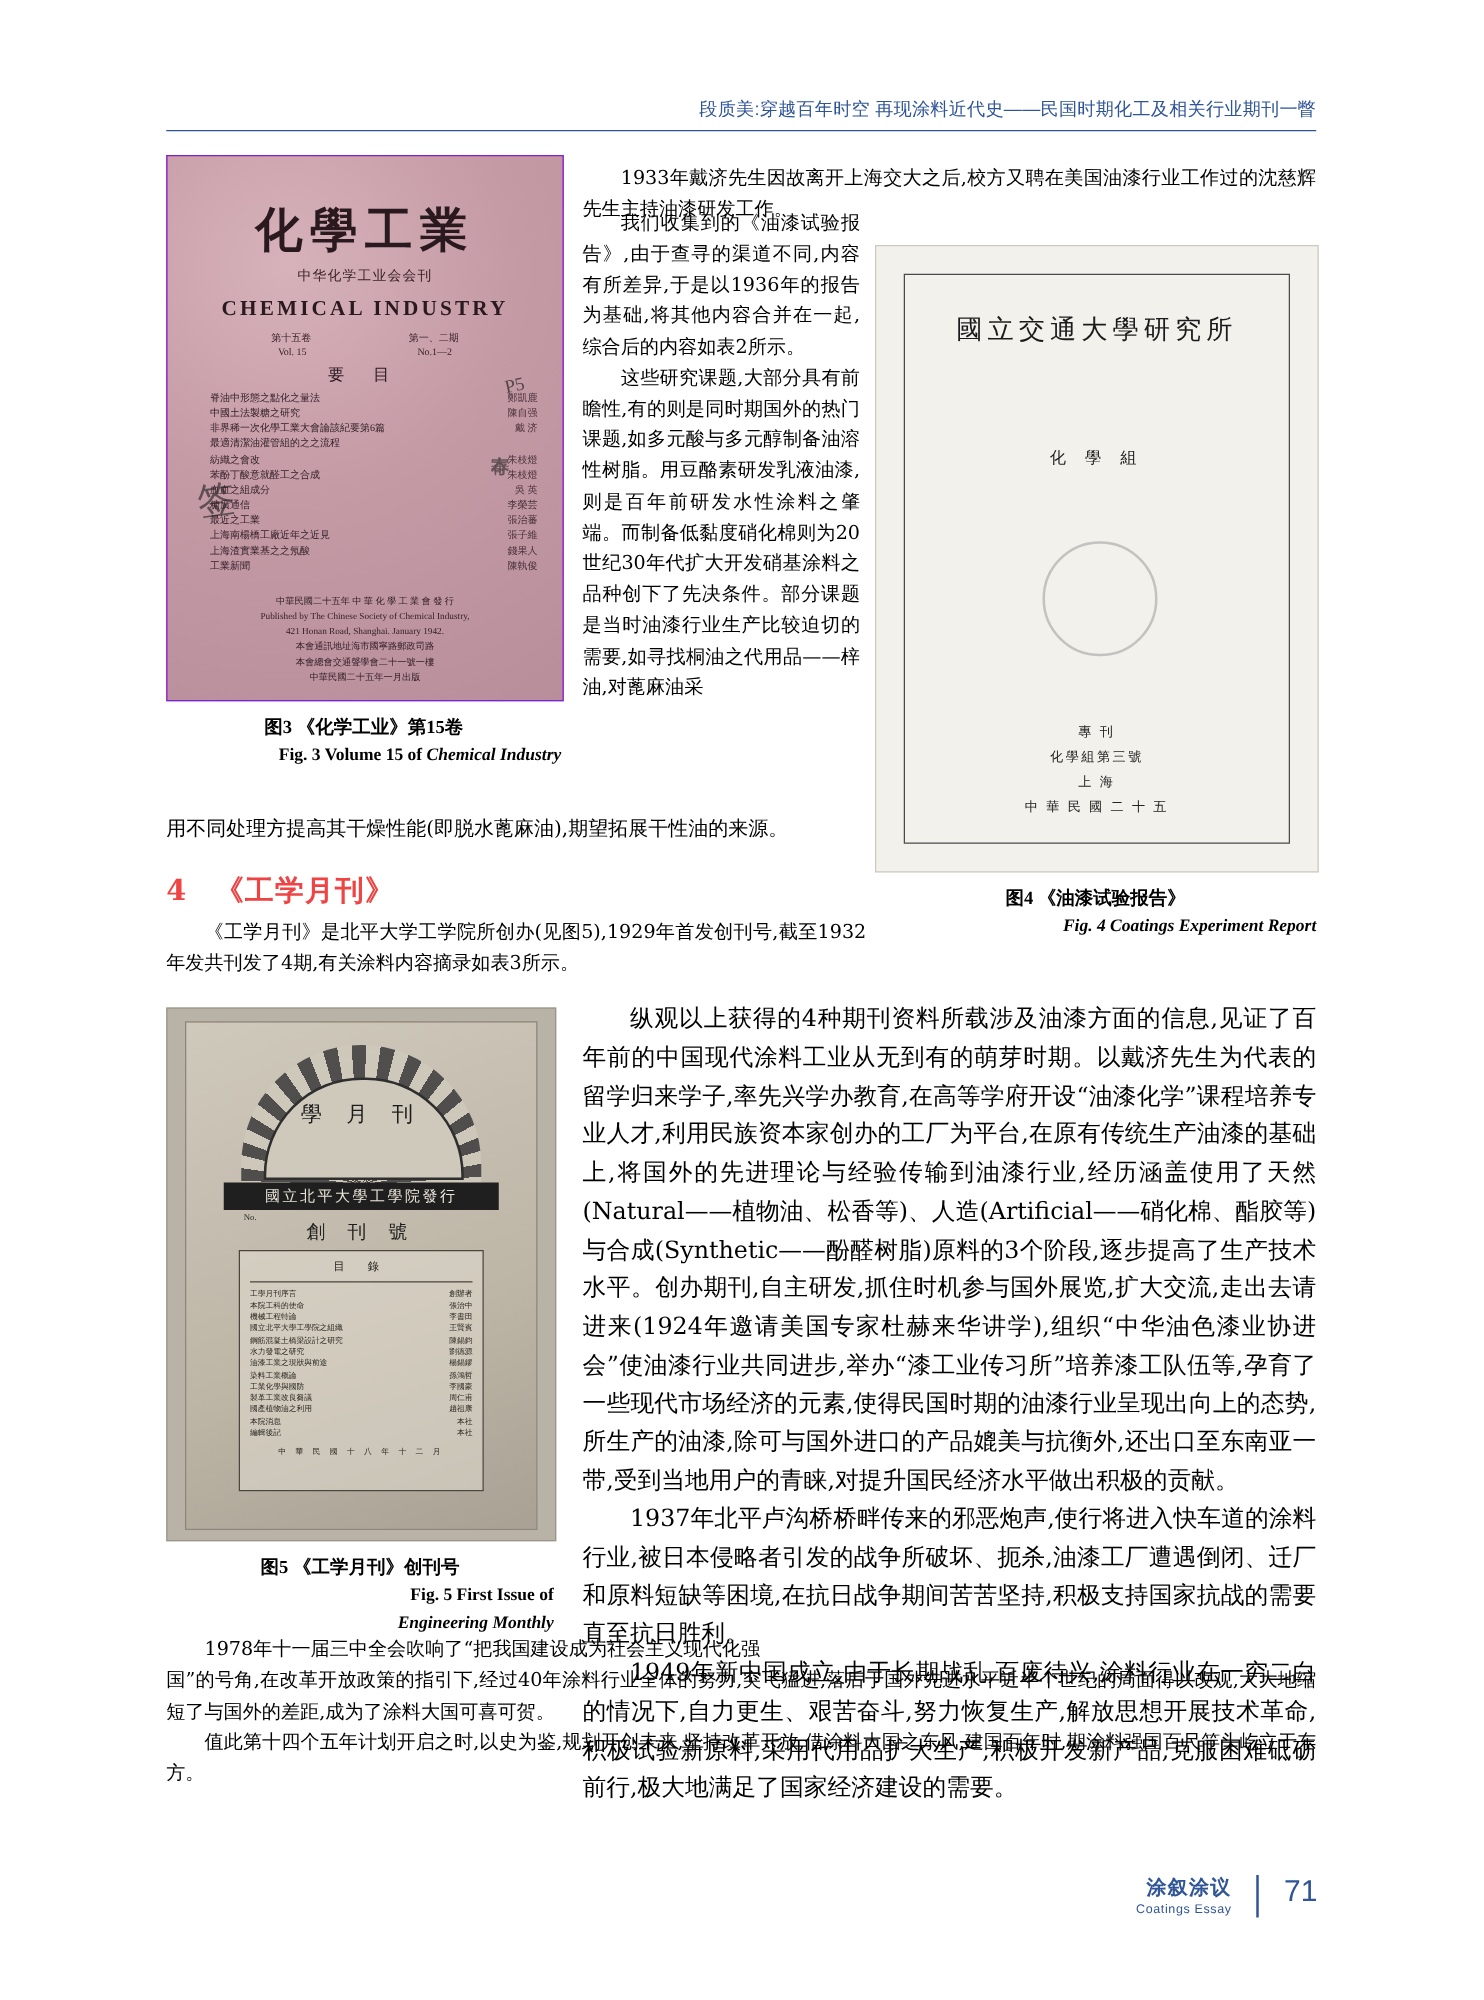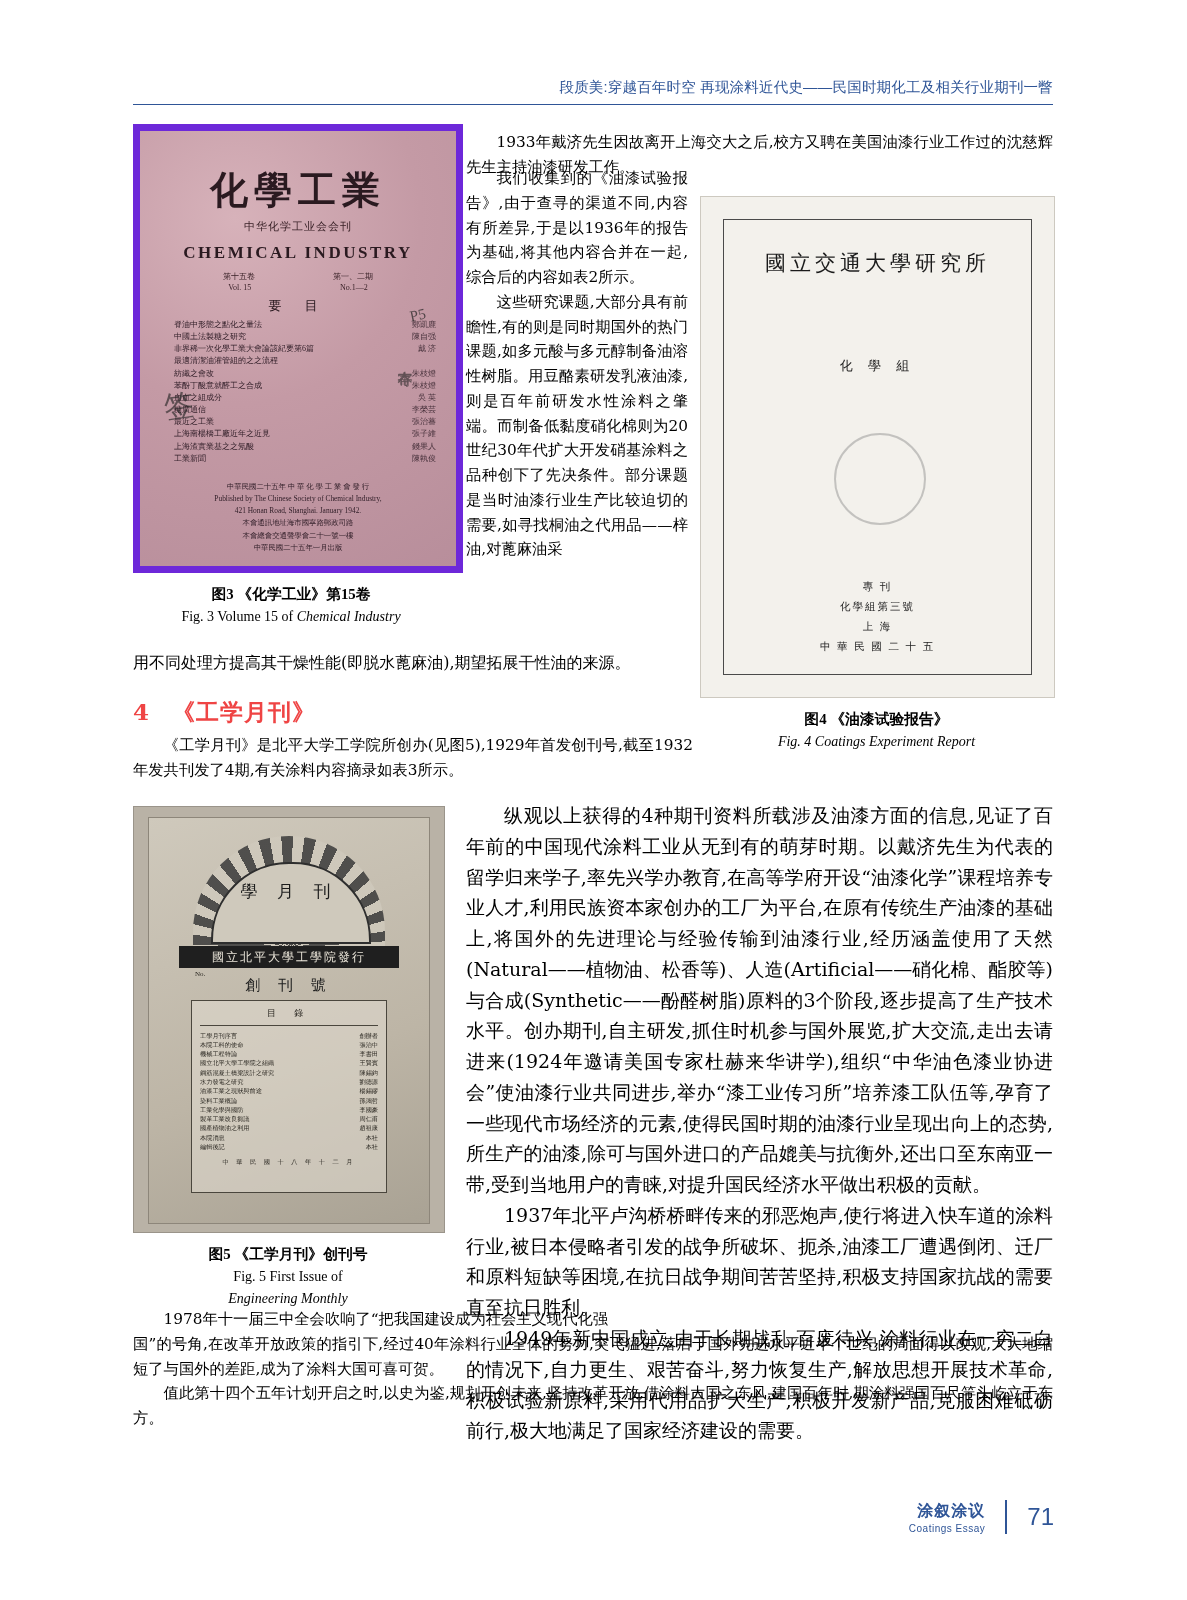--- a/index.html
+++ b/index.html
@@ -49,21 +49,21 @@
     position: absolute;
     left: 133px;
     top: 124px;
     width: 316px;
   }
   .fig3-img {
     width: 316px;
     height: 435px;
     position: relative;
     background: #ec4899;
-    border: 7px solid #6d28d9;
+    border: 1px solid #6d28d9;
     overflow: hidden;
   }
   .cover-pink {
     position: absolute;
     inset: 0;
     background:
       radial-gradient(circle at 30% 20%, #d7b2ba 0%, #c49aa5 45%, #b88e9b 100%);
   }
   .cover-title {
     position: absolute;
@@ -164,21 +164,21 @@
   }
 
   .figcap {
     text-align: center;
     font-size: 14.5px;
     line-height: 1.55;
     margin-top: 10px;
     font-family: "Liberation Serif", serif;
   }
   .figcap .cn { font-weight: bold; font-size: 14.8px; }
-  .figcap .en { font-weight: normal; font-size: 14px; }
+  .figcap .en { font-weight: bold; font-size: 14px; text-align: right; }
   .figcap .en i { font-style: italic; }
 
   
   .col-right-top {
     position: absolute;
     left: 466px;
     top: 130px;
     width: 222px;
     font-size: 15.3px;
     line-height: 1.62;
@@ -435,21 +435,20 @@
   }
   .col-full-bottom p { margin: 0; }
   .col-full-bottom p.ind { text-indent: 2em; }
 
   
   .footer {
     position: absolute;
     right: 133px;
     bottom: 66px;
     display: flex;
-    align-items: center;
     gap: 20px;
   }
   .footer-brand {
     text-align: right;
     color: #2f5597;
     font-family: "Liberation Sans", sans-serif;
   }
   .footer-brand .cn { font-size: 16px; font-weight: bold; letter-spacing: 1px; }
   .footer-brand .en { font-size: 10px; letter-spacing: .5px; margin-top: 1px;}
   .footer-bar {

